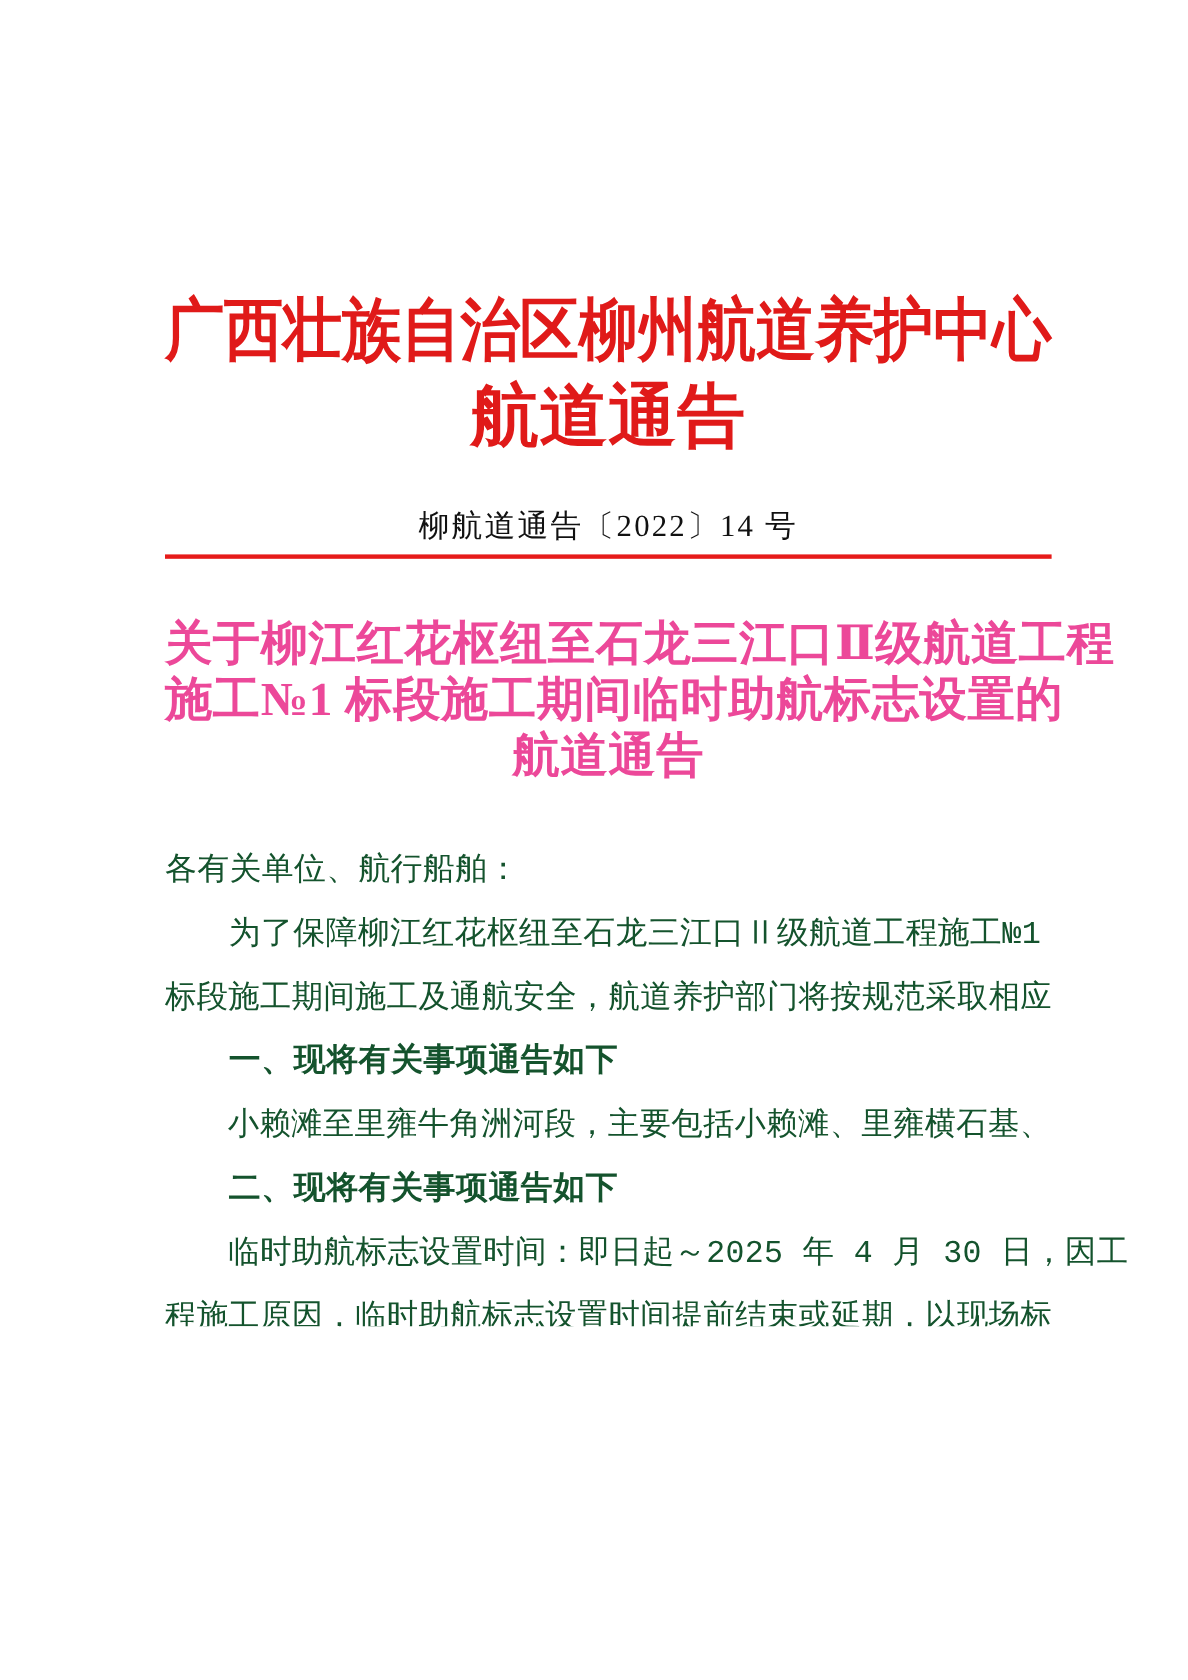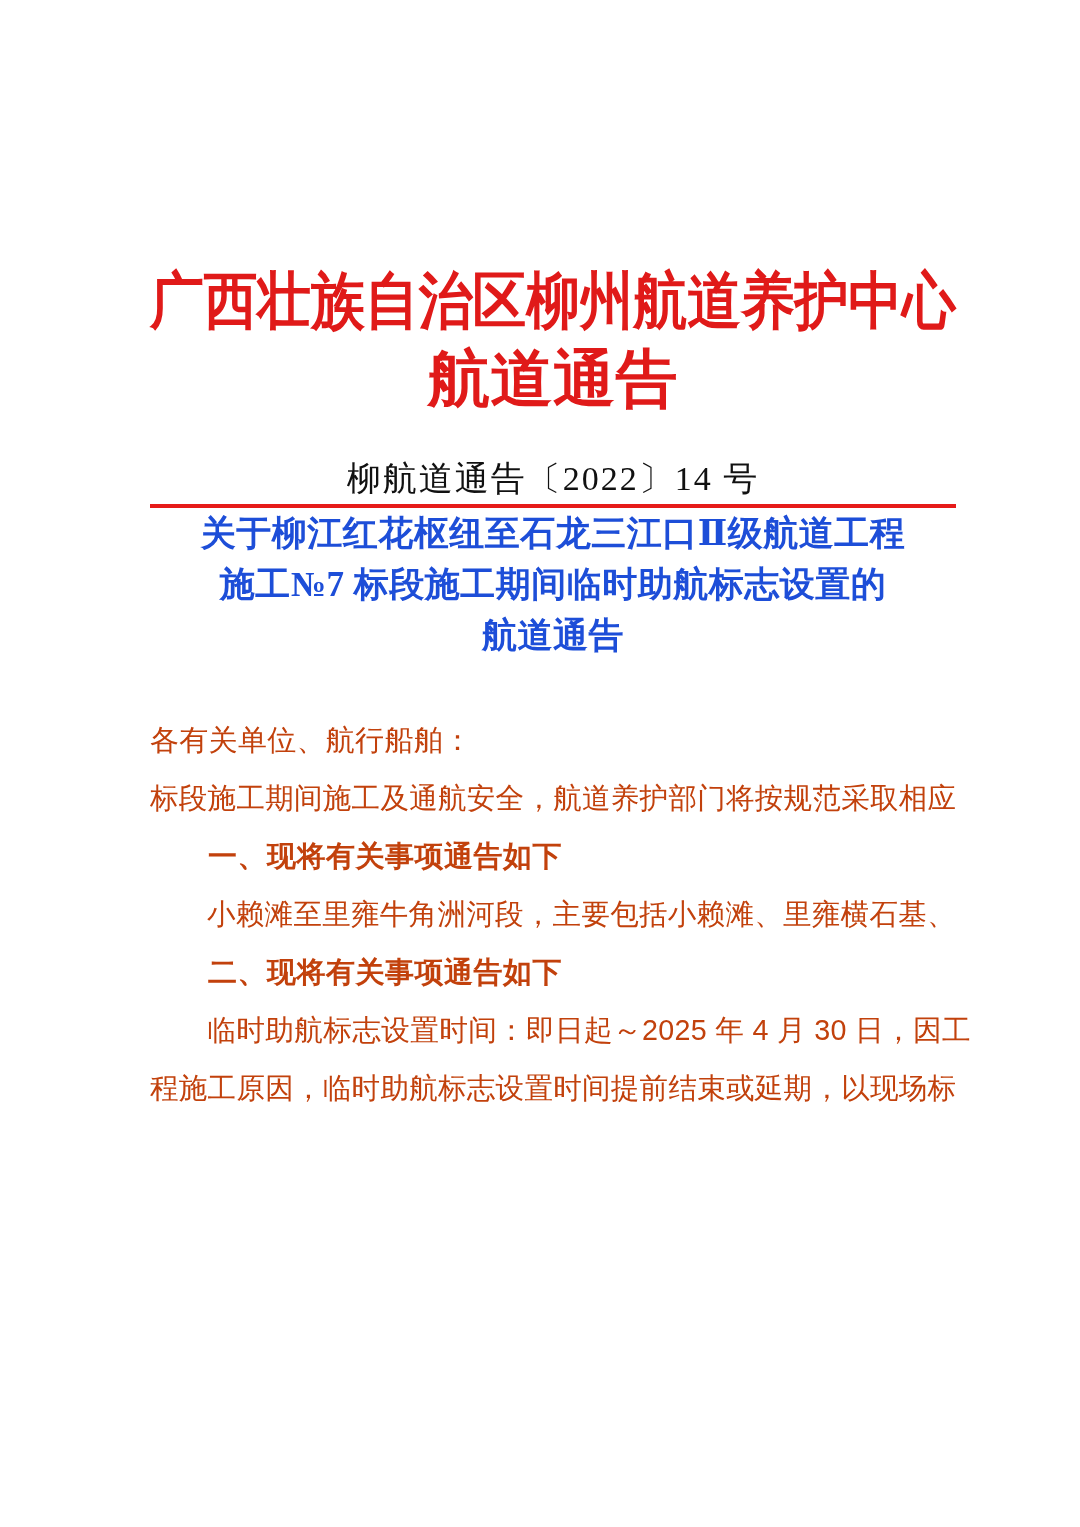--- a/index.html
+++ b/index.html
@@ -48,55 +48,56 @@
     transform: scaleX(1.0);
   }
 
   
   .docnum-wrap {
     margin-top: 44px;
     text-align: center;
   }
   .docnum {
     font-family: "Liberation Serif", "DejaVu Serif", serif;
-    font-size: 34px;
+    font-size: 28px;
     line-height: 34px;
     color: #111111;
     letter-spacing: 2px;
     display: inline-block;
   }
   .red-rule {
     margin-top: 8px;
     height: 4px;
     background: #e61b19;
     width: 100%;
   }
 
   
   .subject {
+    margin-top: 52px;
     text-align: center;
     font-family: "Liberation Serif", "DejaVu Serif", serif;
     font-weight: bold;
-    font-size: 35px;
+    font-size: 43px;
     line-height: 51px;
-    color: #1d4ed8;
+    color: #ec4899;
     letter-spacing: 0.5px;
   }
   .subject-line {
     display: block;
     white-space: nowrap;
   }
 
   
   .body {
     margin-top: 50px;
-    font-family: Liberation Sans, sans-serif;
+    font-family: Liberation Mono, monospace;
     font-size: 29px;
     line-height: 58px;
-    color: #c2410c;
+    color: #14532d;
     letter-spacing: 0.3px;
   }
   .para {
     margin: 0;
     text-align: justify;
     text-align-last: left;
     white-space: nowrap;
   }
   .para.salutation {
     text-indent: 0;
@@ -132,28 +133,29 @@
       <div class="masthead-line">航道通告</div>
     </div>
 
     <div class="docnum-wrap">
       <div class="docnum">柳航道通告〔2022〕14 号</div>
     </div>
     <div class="red-rule"></div>
 
     <div class="subject">
       <span class="subject-line">关于柳江红花枢纽至石龙三江口Ⅱ级航道工程</span>
-      <span class="subject-line">施工№7 标段施工期间临时助航标志设置的</span>
+      <span class="subject-line">施工№1 标段施工期间临时助航标志设置的</span>
       <span class="subject-line">航道通告</span>
     </div>
 
     <div class="body">
 
       <p class="para salutation">各有关单位、航行船舶：</p>
 
+      <p class="para" style="text-indent:58px">为了保障柳江红花枢纽至石龙三江口Ⅱ级航道工程施工№1</p>
       <p class="para" style="transform-origin: left center; transform: scaleX(0.982927);">标段施工期间施工及通航安全，航道养护部门将按规范采取相应</p>
 
       <p class="heading">一、现将有关事项通告如下</p>
       <p class="para" style="text-indent: 58px; transform-origin: left center; transform: scaleX(0.982927);">小赖滩至里雍牛角洲河段，主要包括小赖滩、里雍横石基、</p>
 
       <p class="heading">二、现将有关事项通告如下</p>
       <p class="para" style="text-indent: 58px; transform-origin: left center; transform: scaleX(0.988957);">临时助航标志设置时间：即日起～2025 年 4 月 30 日，因工</p>
       <p class="para" style="transform-origin: left center; transform: scaleX(0.982927);">程施工原因，临时助航标志设置时间提前结束或延期，以现场标</p>
 
     </div>

